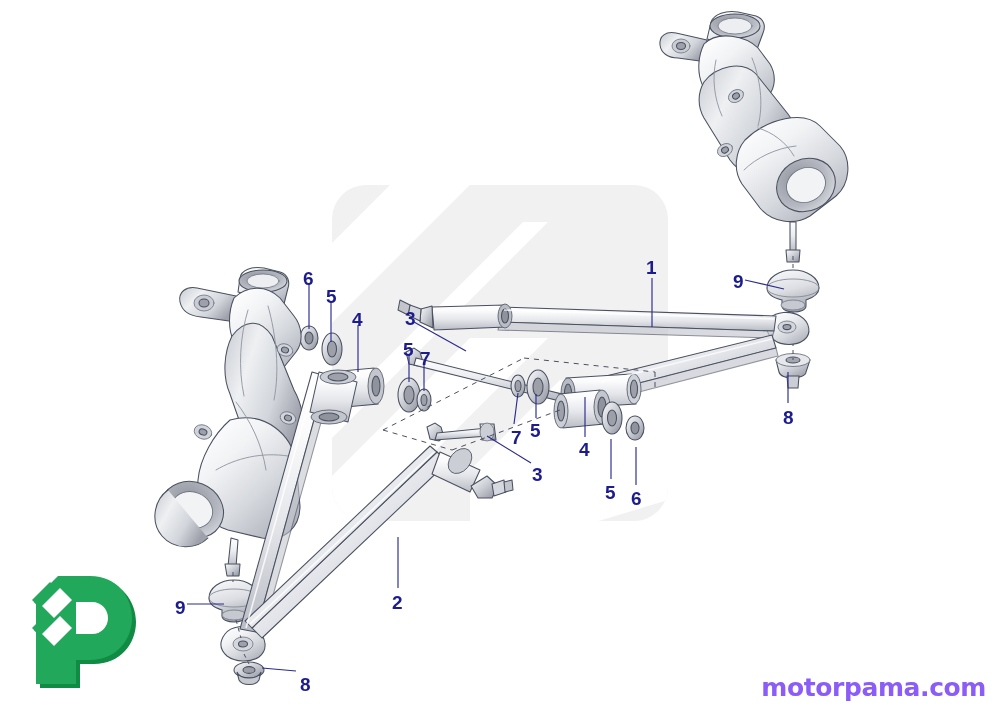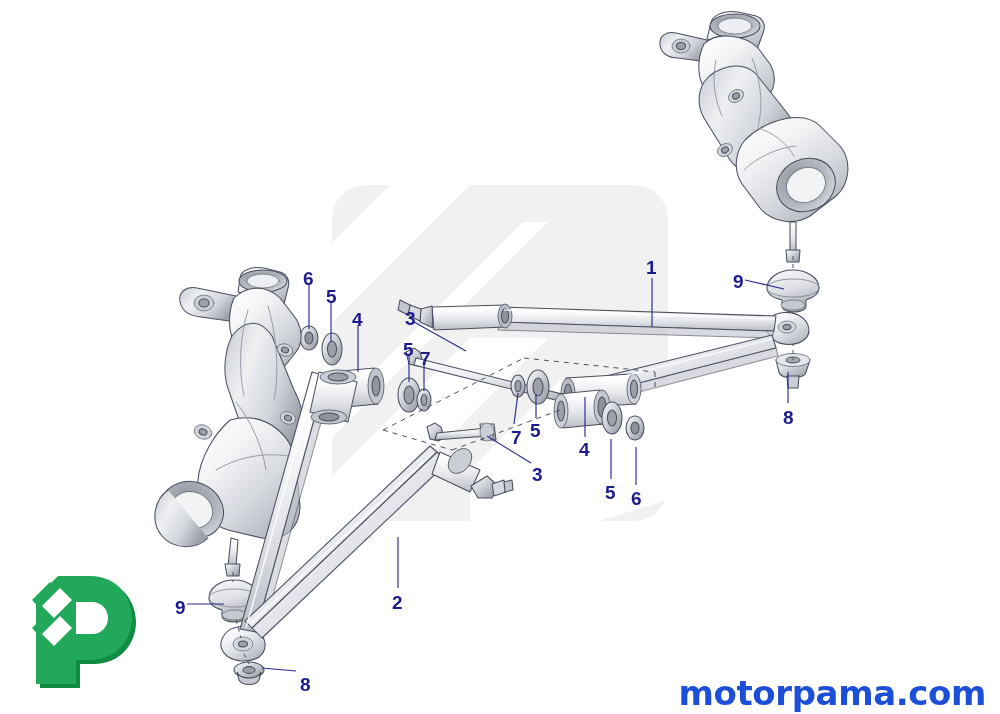--- a/index.html
+++ b/index.html
@@ -37,24 +37,24 @@
     left: 18px;
     top: 568px;
     width: 122px;
     height: 130px;
   }
   #brand-wordmark {
     position: absolute;
     right: 14px;
     top: 673px;
     font-family: "DejaVu Sans", sans-serif;
-    font-size: 34px;
+    font-size: 25px;
     font-weight: 700;
     letter-spacing: -0.4px;
-    color: #1d4ed8;
+    color: #8b5cf6;
     white-space: nowrap;
     user-select: none;
   }
 </style>
 </head>
 <body>
 
 <div id="stage">
 
   <svg id="diagram-svg" viewBox="0 0 1000 714">

